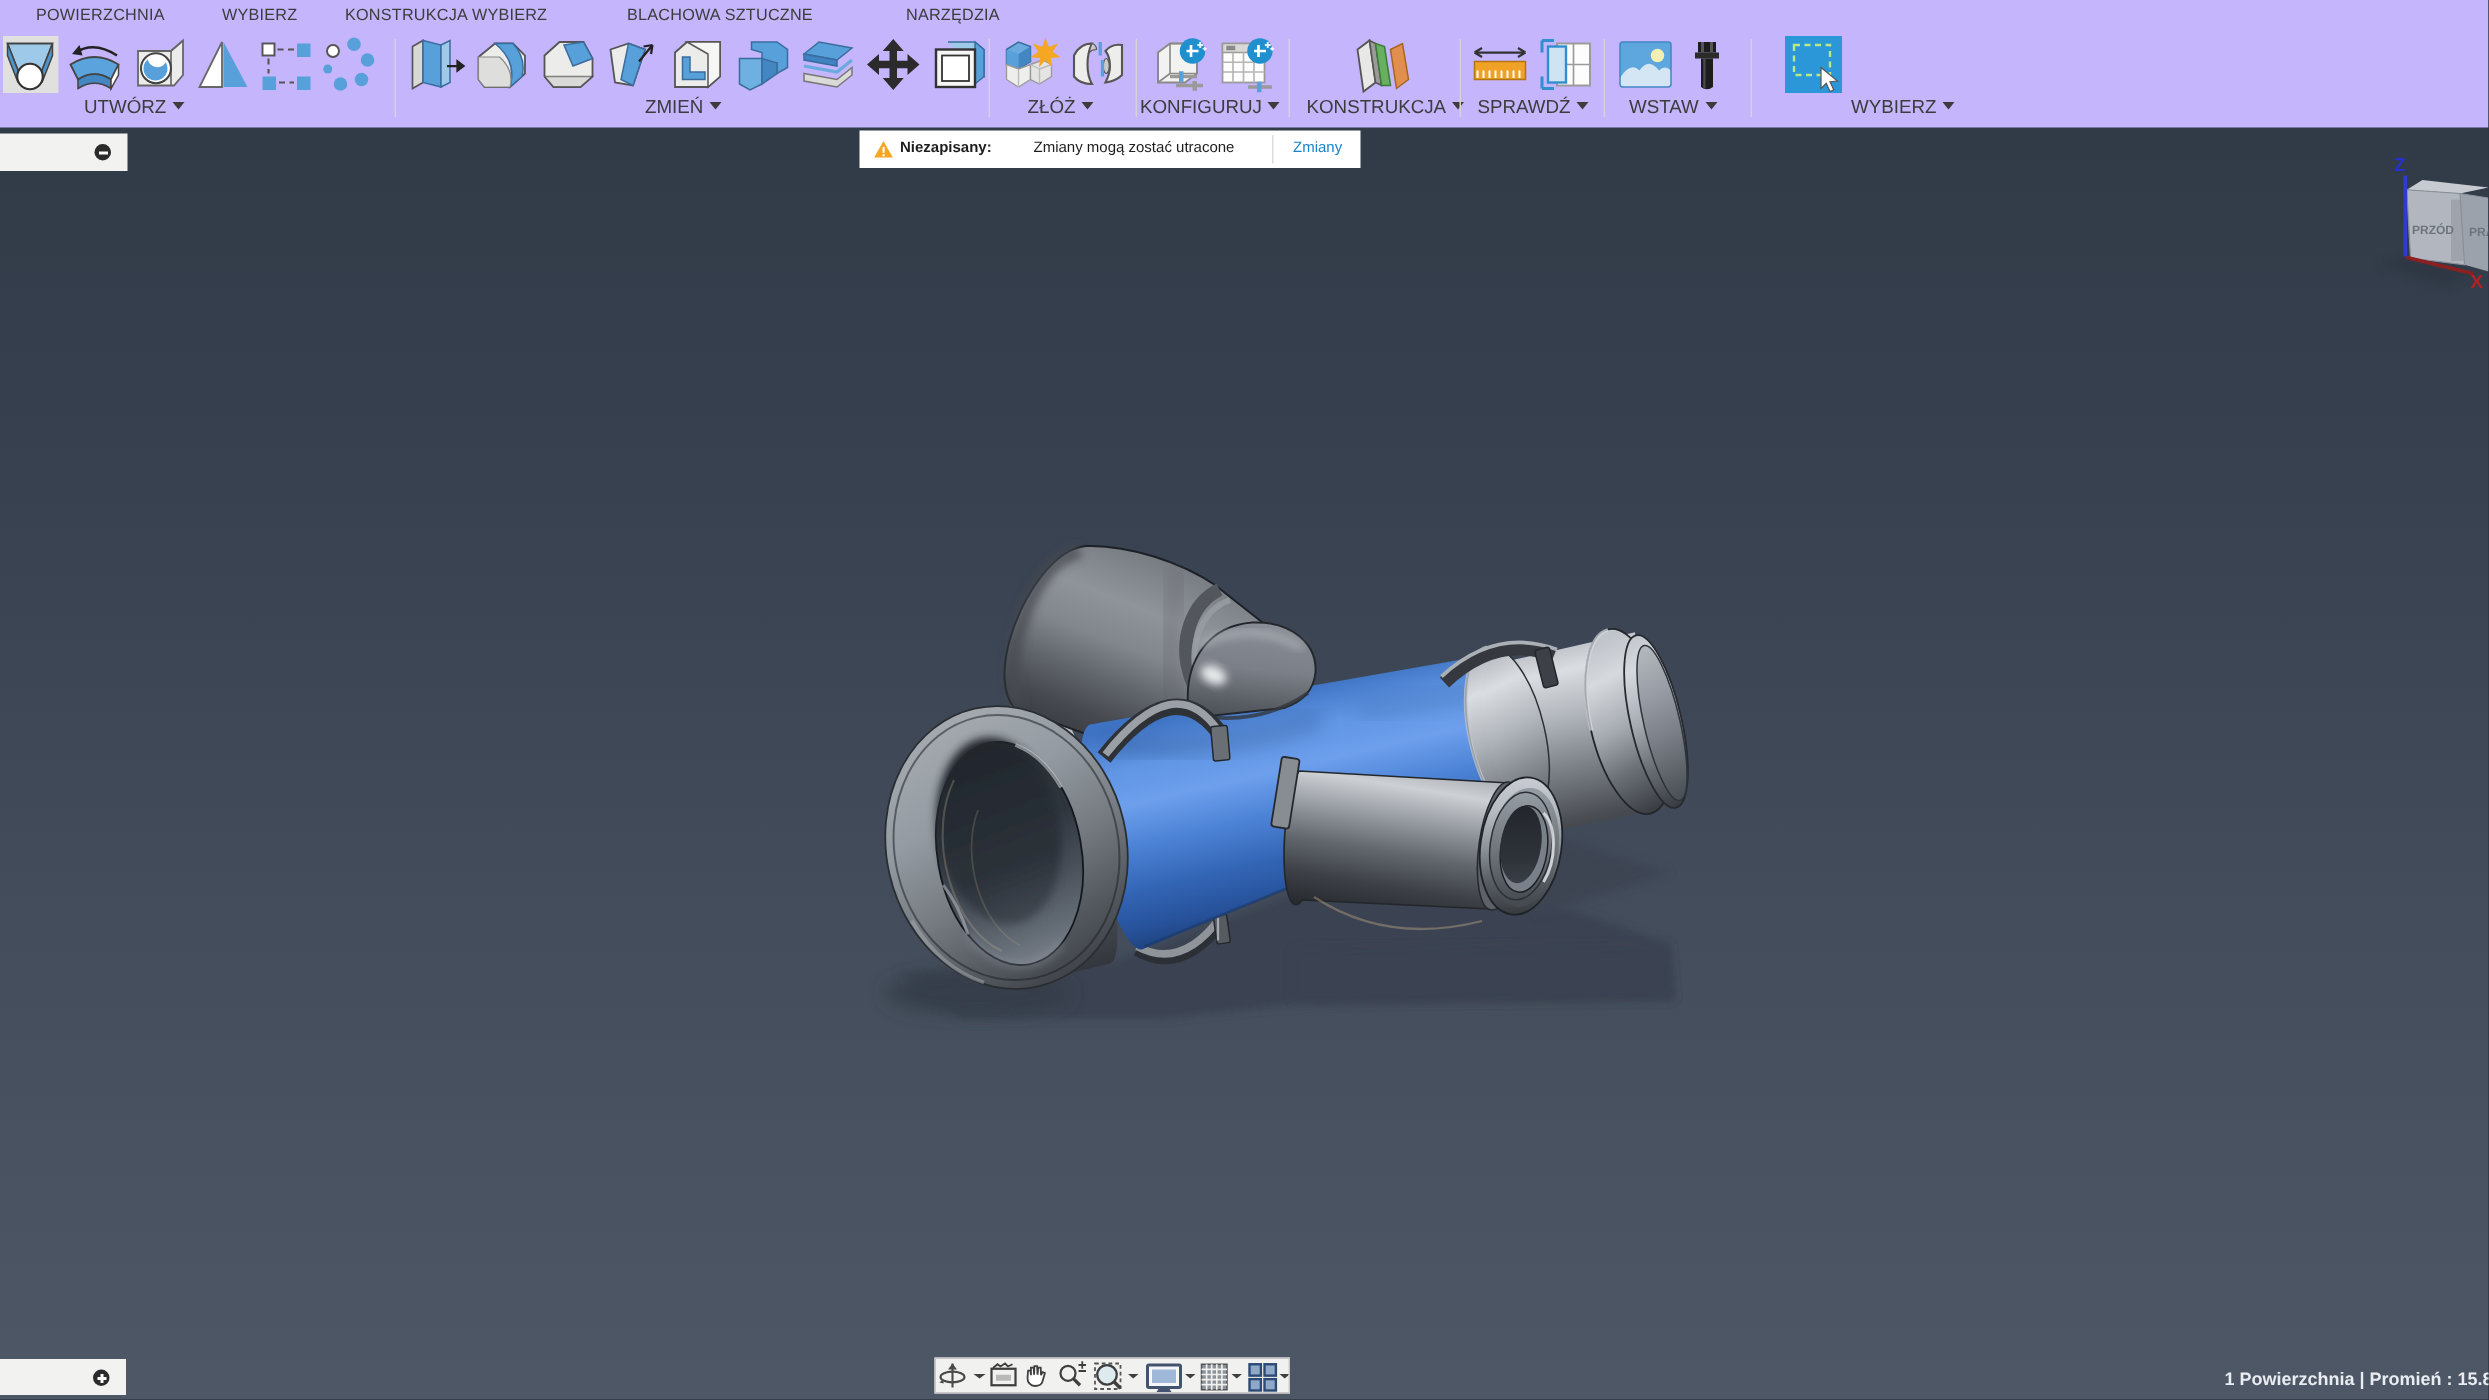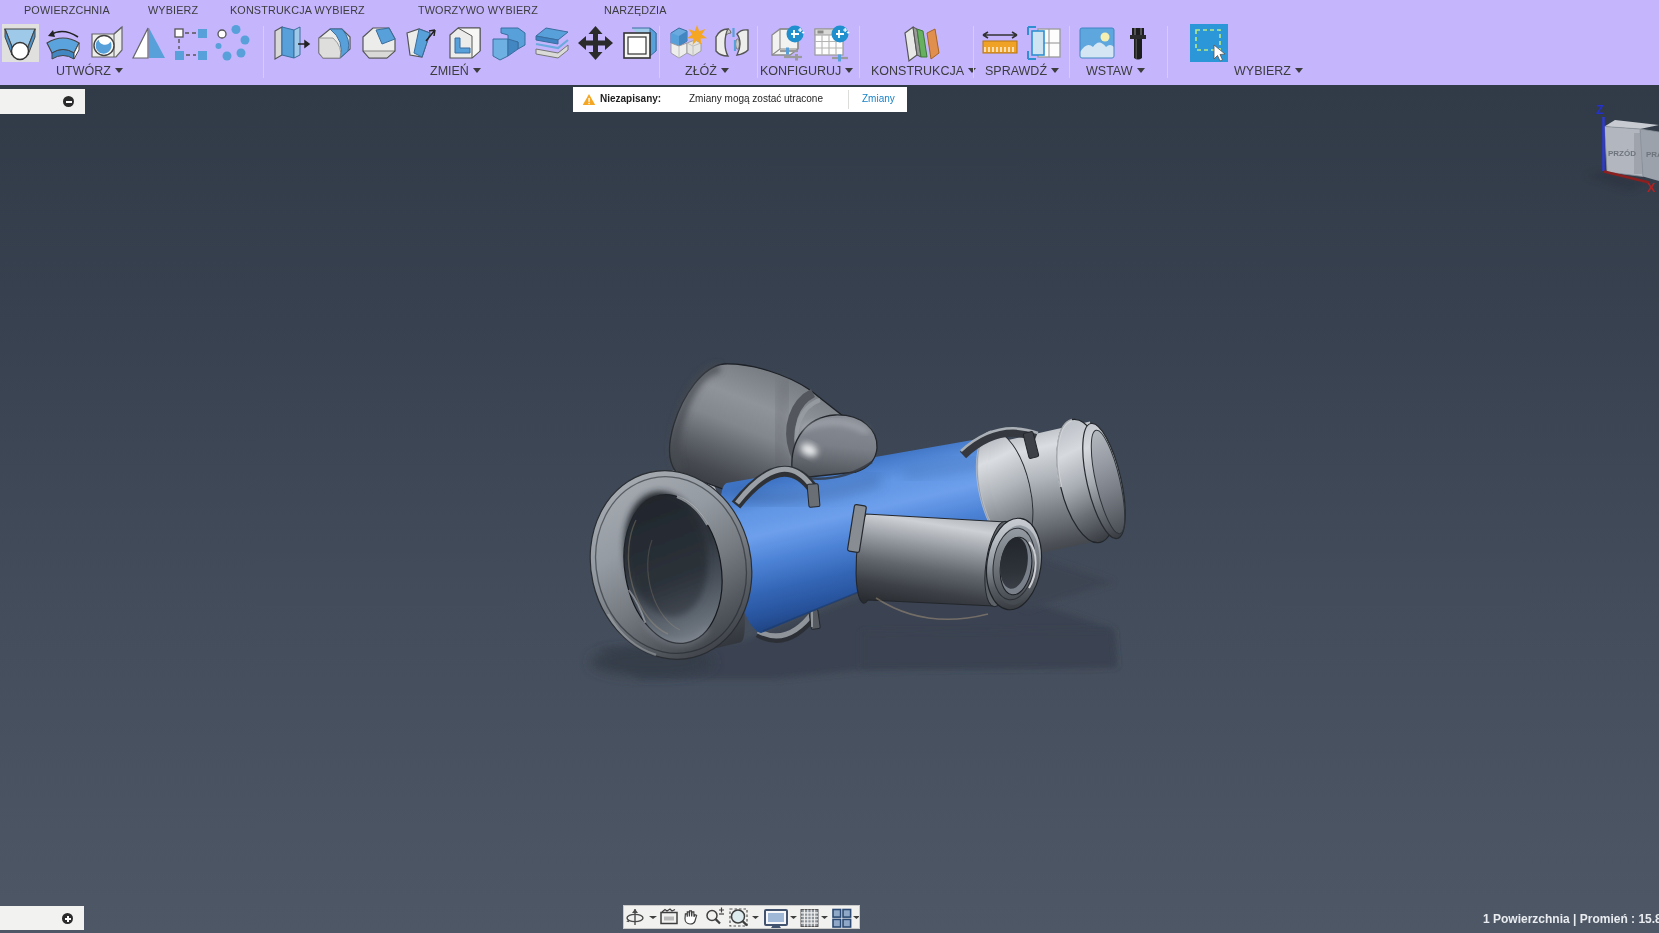--- a/index.html
+++ b/index.html
@@ -248,21 +248,21 @@
   <line x1="1603.5" y1="117" x2="1603.5" y2="171" stroke="#2e3ad0" stroke-width="2.5"></line>
   <text x="1596" y="114" font-size="12.5" fill="#2531cc" font-weight="bold">Z</text>
   <line x1="1604" y1="171.5" x2="1649" y2="182.5" stroke="#8c1f1f" stroke-width="2.5"></line>
   <text x="1647" y="192" font-size="12.5" fill="#b22222" font-weight="bold">X</text>
 </g>
 </svg>
 <div id="ribbon">
   <div class="tab" style="left:24px">POWIERZCHNIA</div>
   <div class="tab" style="left:148px">WYBIERZ</div>
   <div class="tab" style="left:230px">KONSTRUKCJA WYBIERZ</div>
-  <div class="tab" style="left:418px">TWORZYWO WYBIERZ</div>
+  <div class="tab" style="left:418px">BLACHOWA SZTUCZNE</div>
   <div class="tab" style="left:604px">NARZĘDZIA</div>
   <div class="glabel" style="left:56px">UTWÓRZ<span class="car"></span></div>
   <div class="glabel" style="left:430px">ZMIEŃ<span class="car"></span></div>
   <div class="glabel" style="left:685px">ZŁÓŻ<span class="car"></span></div>
   <div class="glabel" style="left:760px">KONFIGURUJ<span class="car"></span></div>
   <div class="glabel" style="left:871px">KONSTRUKCJA<span class="car"></span></div>
   <div class="glabel" style="left:985px">SPRAWDŹ<span class="car"></span></div>
   <div class="glabel" style="left:1086px">WSTAW<span class="car"></span></div>
   <div class="glabel" style="left:1234px">WYBIERZ<span class="car"></span></div>
   <div class="sep" style="left:263px"></div>

